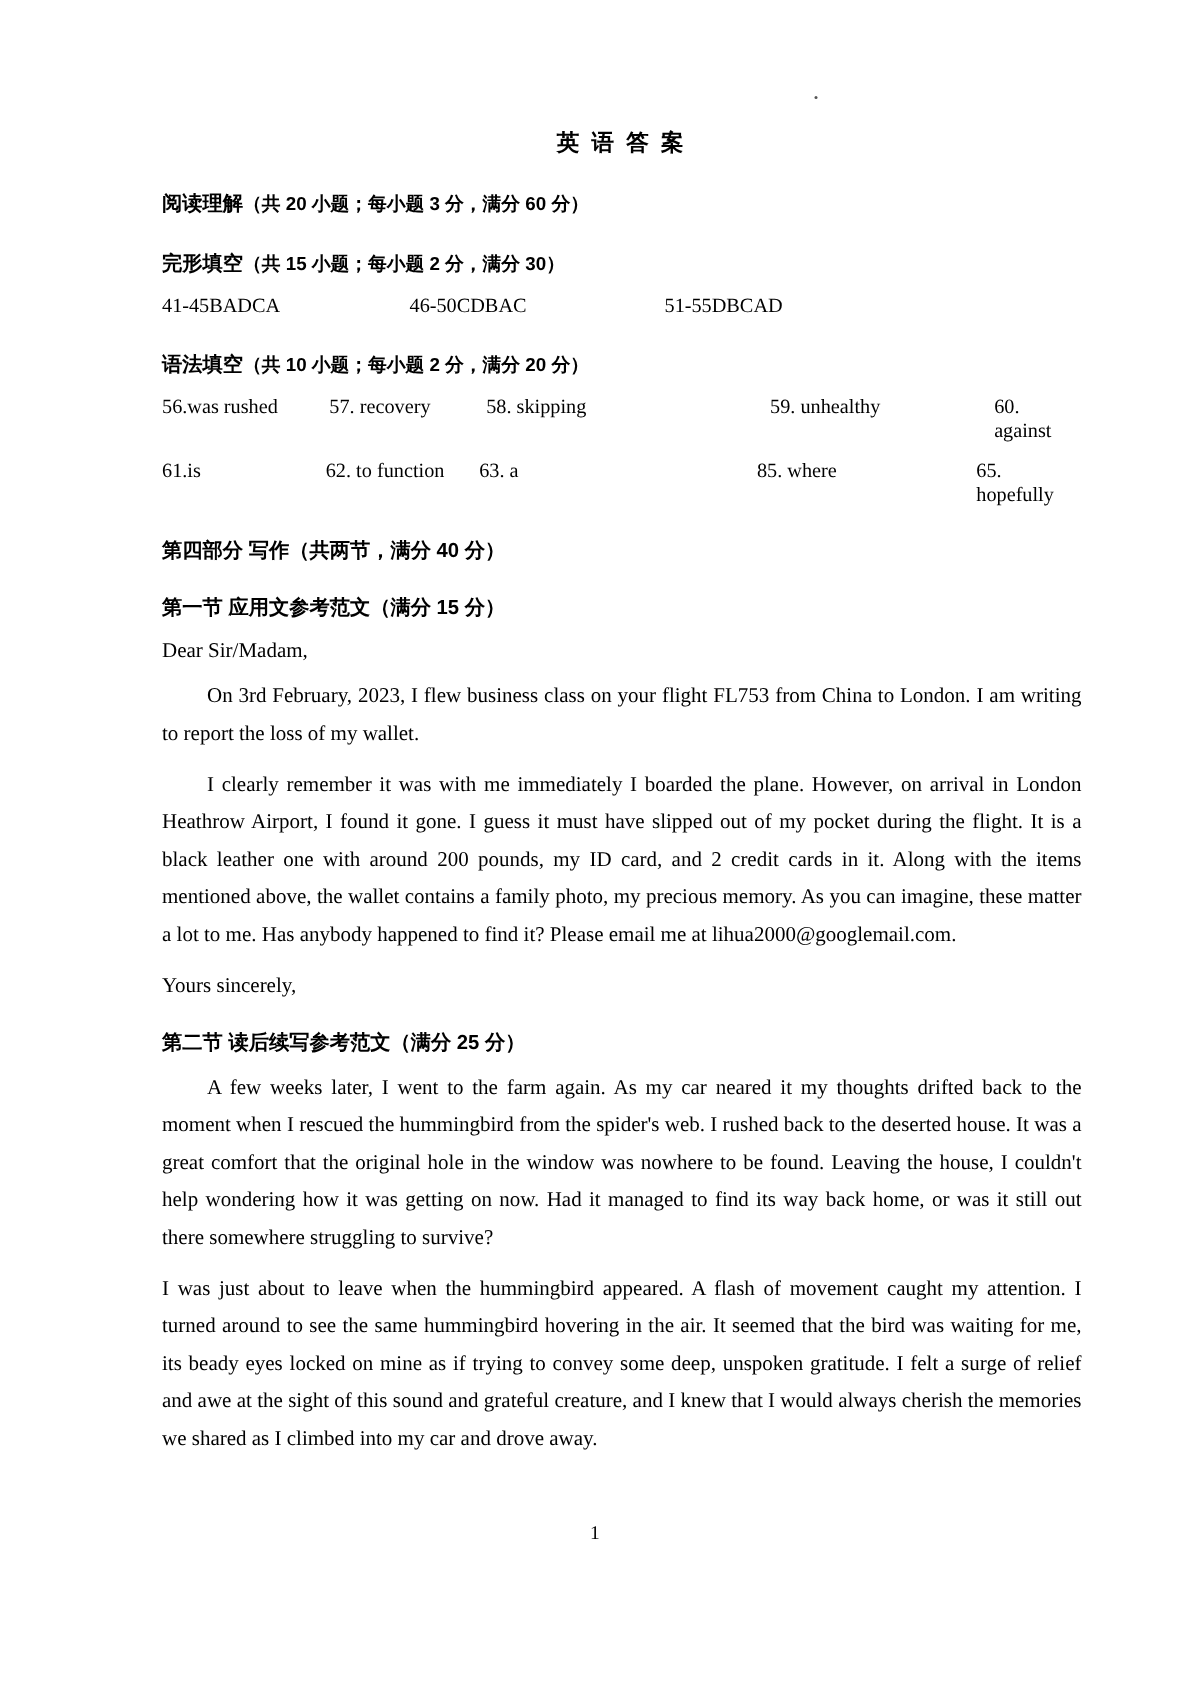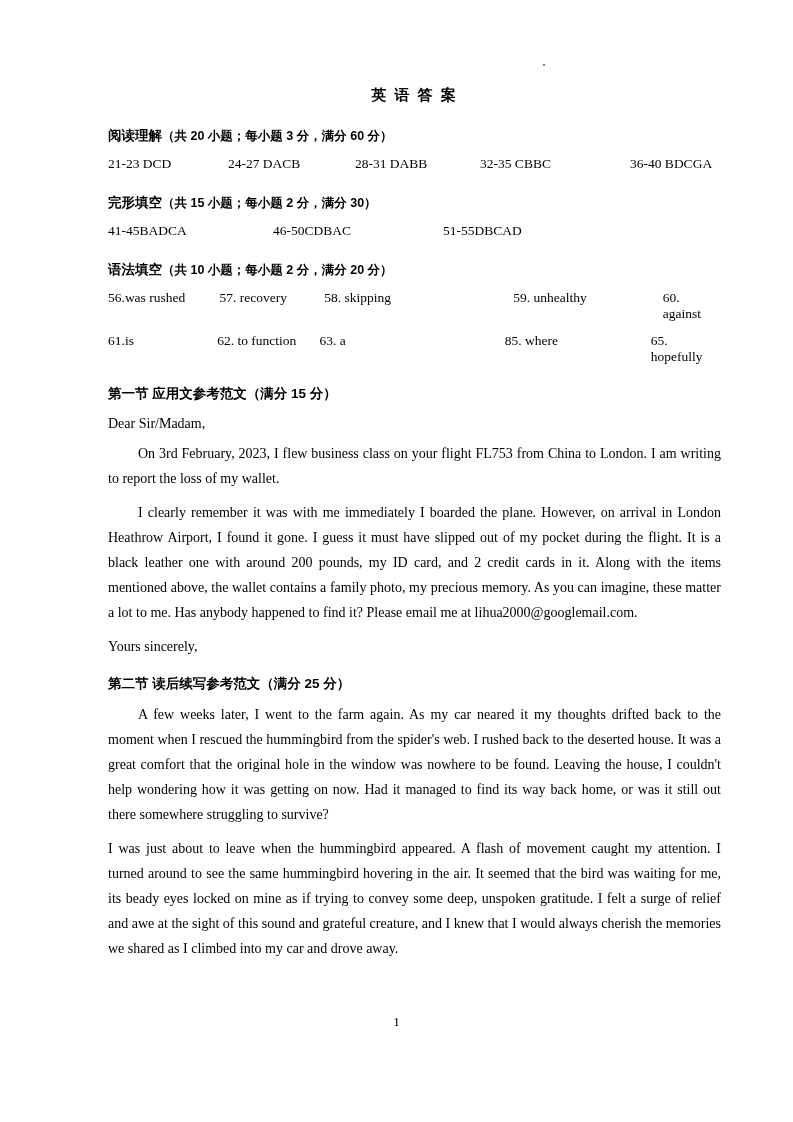--- a/index.html
+++ b/index.html
@@ -116,27 +116,20 @@
   <div class="dot"></div>
 
   <div class="doc-title">英 语 答 案</div>
 
 
 
   <div class="sec-head">
     <span class="cn">阅读理解</span><span class="note">（共 20 小题；每小题 3 分，满分 60 分）</span>
   </div>
 
-  <div class="grid-line">
-    <span class="g1">21-23 DCD</span>
-    <span style="width:127px">24-27 DACB</span>
-    <span style="width:125px">28-31 DABB</span>
-    <span style="width:150px">32-35 CBBC</span>
-    <span>36-40 BDCGA</span>
-  </div>
 
   <div class="sec-head">
     <span class="cn">完形填空</span><span class="note">（共 15 小题；每小题 2 分，满分 30）</span>
   </div>
 
   <div class="grid-line">
     <span style="width:165px">41-45BADCA</span>
     <span style="width:170px">46-50CDBAC</span>
     <span>51-55DBCAD</span>
   </div>
@@ -154,20 +147,21 @@
   </div>
 
   <div class="grid-line">
     <span style="width:112px">61.is</span>
     <span style="width:105px">62. to function</span>
     <span style="width:190px">63. a</span>
     <span style="width:150px">85. where</span>
     <span>65. hopefully</span>
   </div>
 
+  <div class="part-head">第四部分 写作（共两节，满分 40 分）</div>
 
   <div class="sub-head">第一节 应用文参考范文（满分 15 分）</div>
 
   <div class="salutation">Dear Sir/Madam,</div>
 
   <p class="body-text indent">On 3rd February, 2023, I flew business class on your flight FL753 from China to London. I am writing to report the loss of my wallet.</p>
   <p class="body-text indent">I clearly remember it was with me immediately I boarded the plane. However, on arrival in London Heathrow Airport, I found it gone. I guess it must have slipped out of my pocket during the flight. It is a black leather one with around 200 pounds, my ID card, and 2 credit cards in it. Along with the items mentioned above, the wallet contains a family photo, my precious memory. As you can imagine, these matter a lot to me. Has anybody happened to find it? Please email me at lihua2000@googlemail.com.</p>
 
   <div class="right-line">Yours sincerely,</div>
 

